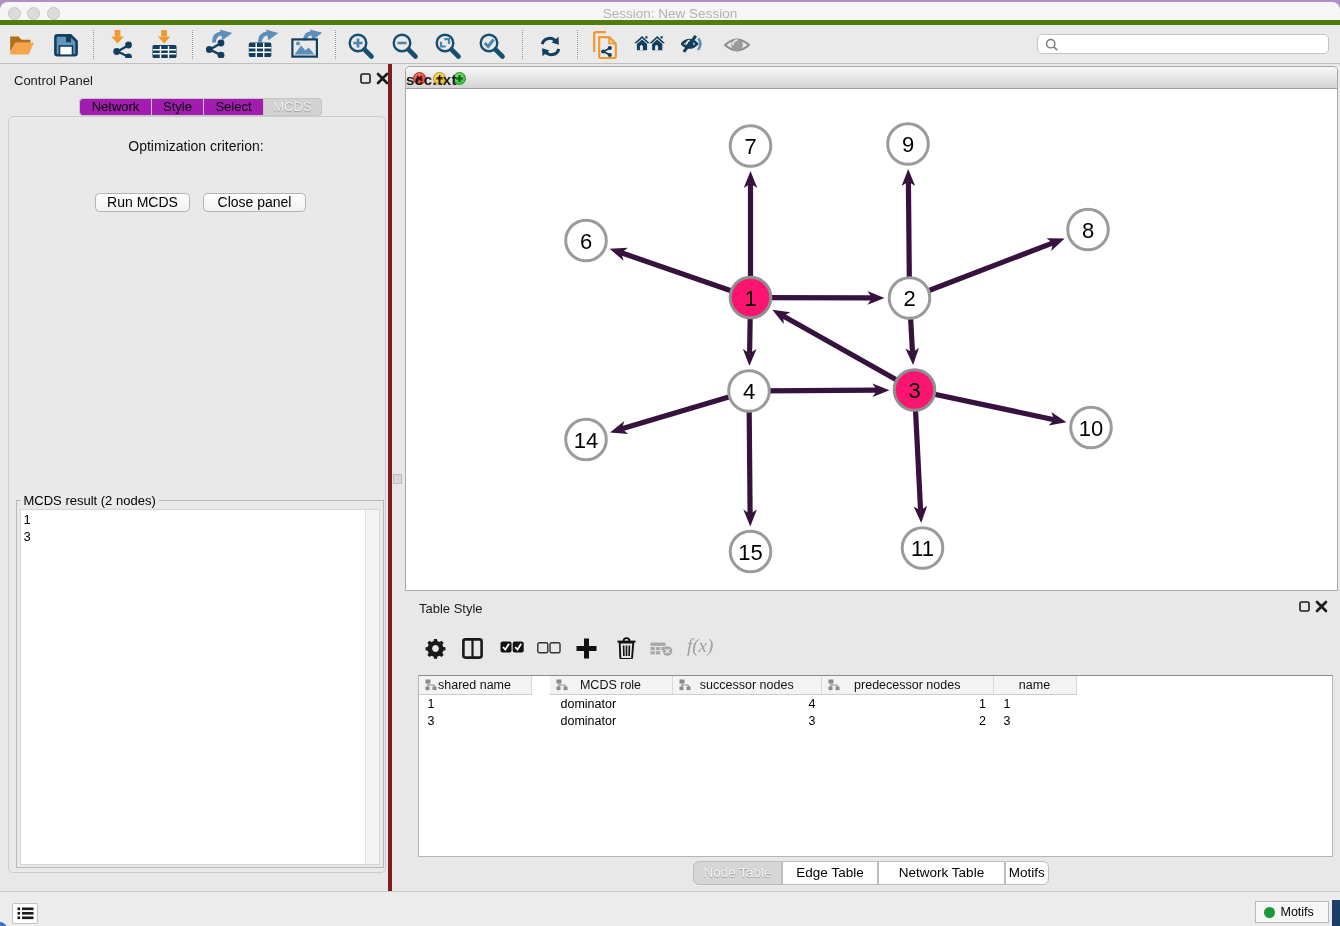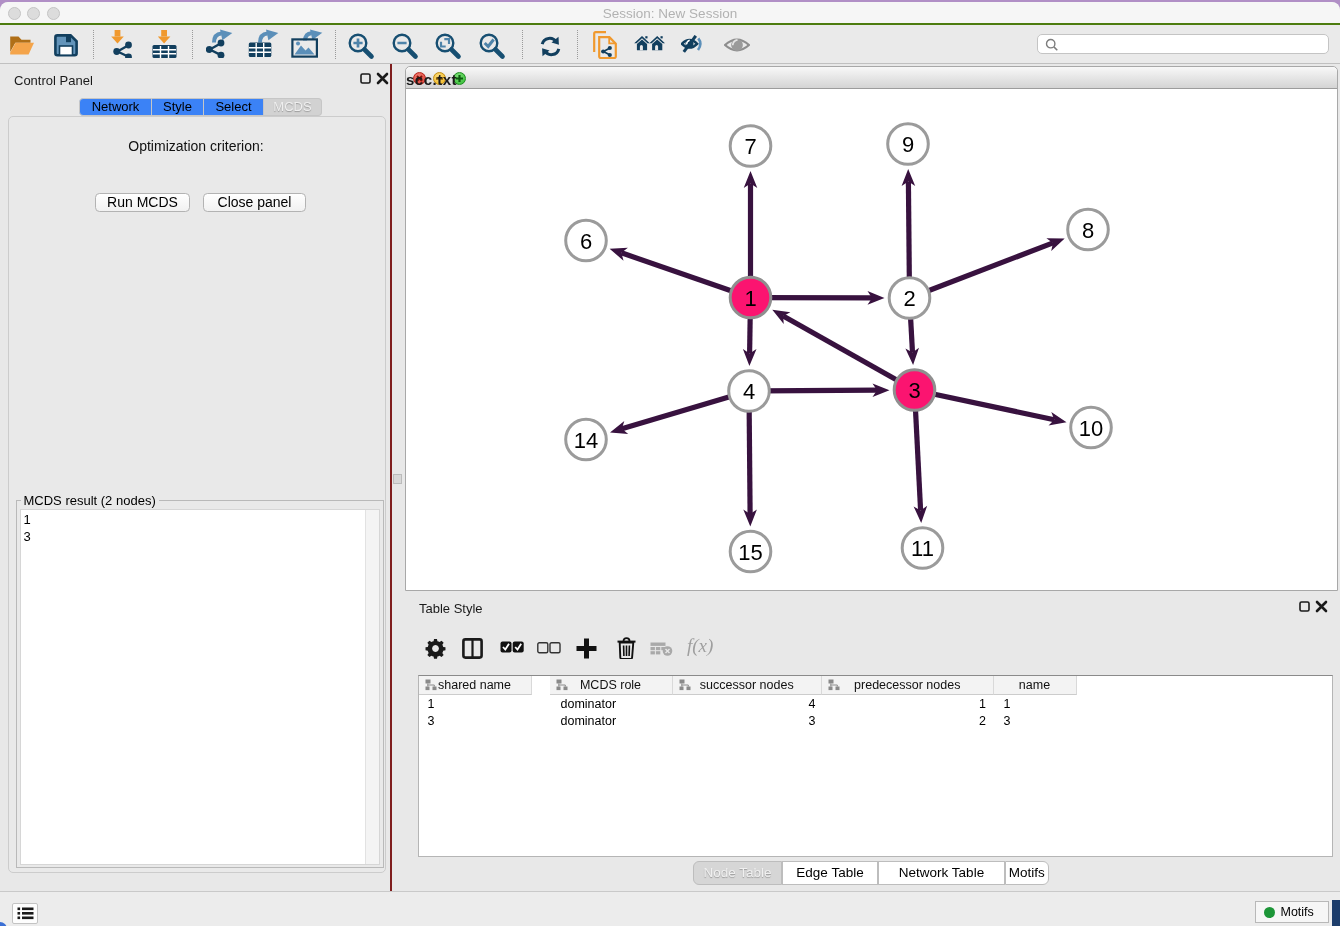--- a/index.html
+++ b/index.html
@@ -1,32 +1,32 @@
 <!DOCTYPE html>
 <html><head><meta charset="utf-8"><style>
   * { margin:0; padding:0; box-sizing:border-box; }
   html,body { width:1340px; height:926px; overflow:hidden; }
   body { font-family:"Liberation Sans", sans-serif; background:#b18fc6; position:relative; }
   #win { position:absolute; left:0; top:2px; width:1340px; height:924px;
          background:#e8e8e8; border-radius:8px 8px 0 0; overflow:hidden; }
   #titlebar { position:absolute; left:0; top:0; width:1340px; height:23px;
-              background:#f6f6f6; border-bottom:2px solid #4d7c0f; border-radius:8px 8px 0 0;}
+              background:#f6f6f6; border-bottom:5px solid #4d7c0f; border-radius:8px 8px 0 0;}
   .tl { position:absolute; top:5px; width:13px; height:13px; border-radius:50%;
         background:#dcdcdc; border:1px solid #c4c4c4; }
   #title { position:absolute; top:4px; left:0; width:100%; text-align:center;
            font-size:13.5px; color:#b2b2b2; }
   #toolbar { position:absolute; left:0; top:23px; width:1340px; height:39px;
              background:#eaeaea; border-bottom:1px solid #c0c0c0; }
   .sep { position:absolute; top:5px; height:29px; width:0; border-left:1px dotted #9a9a9a; }
   .ticon { position:absolute; }
   #search { position:absolute; left:1037px; top:9px; width:292px; height:20px;
             background:#fff; border:1px solid #c4c4c4; border-radius:5px; }
   #cpanel { position:absolute; left:0; top:62px; width:392px; height:829px;
-            background:#e8e8e8; border-right:2px solid #7f1d1d;}
-  .tab { position:absolute; top:33.5px; height:18px; background:#3b82f6;
+            background:#e8e8e8; border-right:4px solid #7f1d1d;}
+  .tab { position:absolute; top:33.5px; height:18px; background:#a21caf;
          border:1px solid #c6c6c6; font-size:13px; color:#000; text-align:center;
          line-height:16px; }
   #tabpanel { position:absolute; left:8px; top:51.5px; width:378px; height:757.5px;
               border:1px solid #cccccc; border-radius:5px; background:#e9e9e9; }
   #optlabel { position:absolute; left:0; top:73.5px; width:392px; text-align:center;
               font-size:14px; color:#111; }
   #combo { position:absolute; left:44.5px; top:96.5px; width:310.5px; height:18.5px;
            background:#fff; border:1px solid #b5b5b5; border-radius:4px;
            font-size:13.5px; color:#111; line-height:16px; padding-left:12px; }
   .btn { position:absolute; top:129px; height:18.5px;

